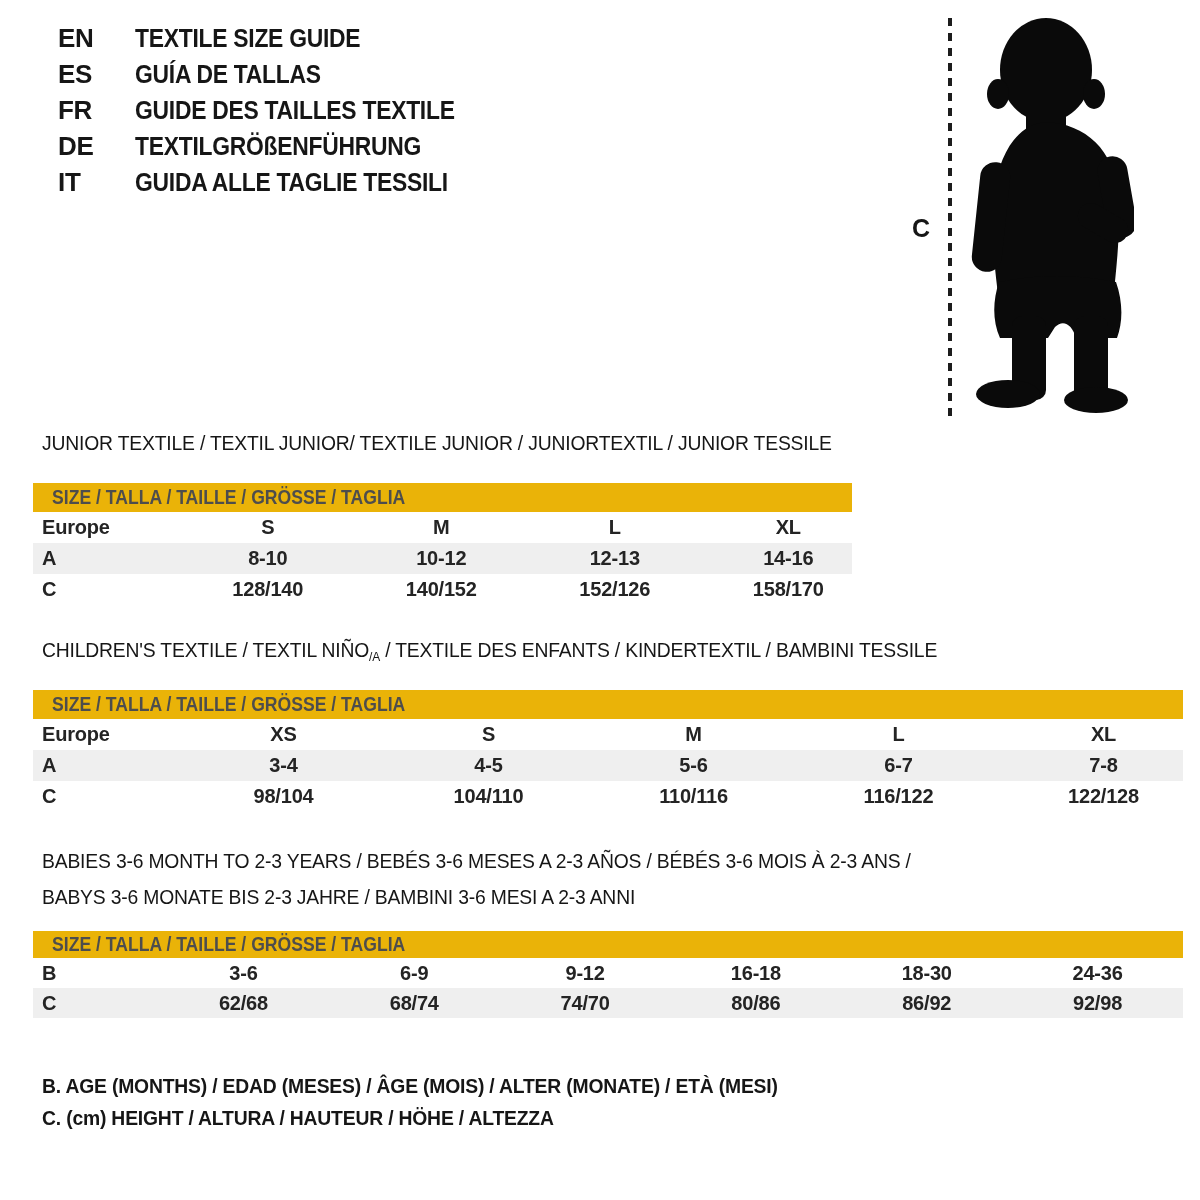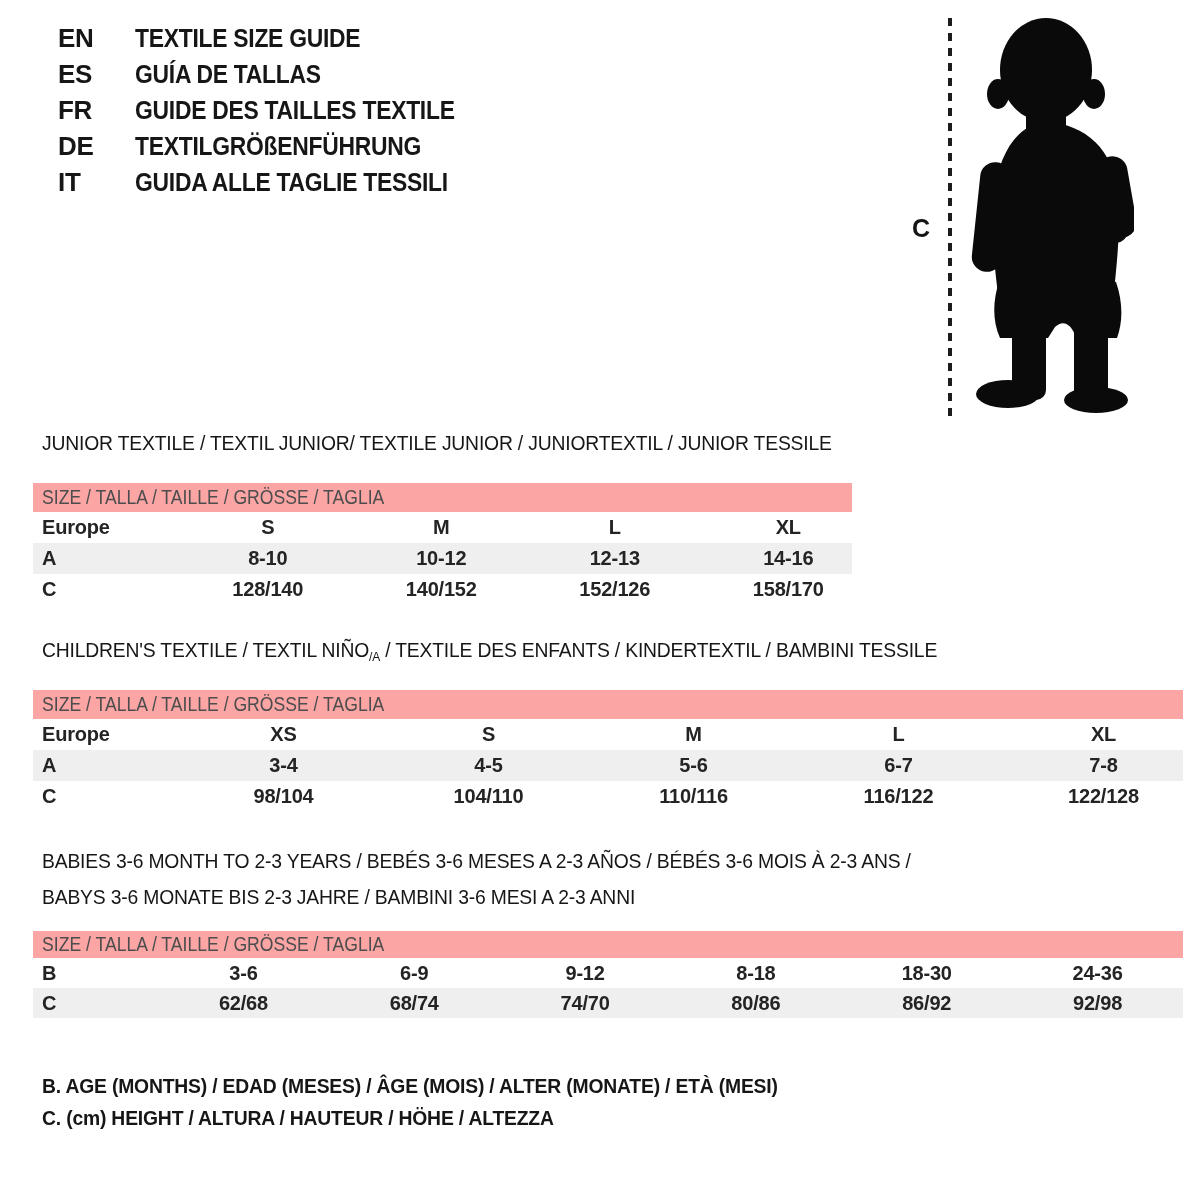--- a/index.html
+++ b/index.html
@@ -19,22 +19,22 @@
     background: repeating-linear-gradient(to bottom, #1c1c1c 0px, #1c1c1c 8px, rgba(0,0,0,0) 8px, rgba(0,0,0,0) 15px); }
   .c-label { position: absolute; left: 912px; top: 214px; font-size: 25px; font-weight: bold; }
   .toddler-svg { position: absolute; left: 966px; top: 14px; }
 
   
   .section-title { position: absolute; left: 42px; font-size: 21px; font-weight: normal; white-space: nowrap; letter-spacing: -0.2px; line-height: 24px; }
   .sub-a { font-size: 13px; vertical-align: -4px; }
 
   
   .size-table { position: absolute; left: 33px; }
-  .size-bar { background: #fca5a5; color: #4d4d4d; font-weight: normal; font-size: 20px;
-    display: flex; align-items: center; padding-left: 9px; box-sizing: border-box; }
+  .size-bar { background: #eab308; color: #4d4d4d; font-weight: bold; font-size: 20px;
+    display: flex; align-items: center; padding-left: 19px; box-sizing: border-box; }
   .t-row { display: flex; align-items: center; font-size: 20px; font-weight: bold; color: #242424; letter-spacing: -0.2px; }
   .t-row .lab { flex: 0 0 116px; padding-left: 9px; }
   .t-row .val { flex: 1 1 0; text-align: center; }
   .t-row.alt { background: #efefef; }
   .h29 { height: 29px; } .h27 { height: 27px; }
   .r31 { height: 31px; gap: 46px; } .r30 { height: 30px; }
 
   
   .legend { position: absolute; left: 42px; top: 1070px; }
   .legend-line { height: 32px; line-height: 32px; font-size: 21px; font-weight: bold; letter-spacing: -0.2px; }
@@ -156,21 +156,21 @@
   </div>
   <div class="size-table" style="top:931px; width:1150px;">
     <div class="size-bar h27">
       <span class="cond">SIZE / TALLA / TAILLE / GRÖSSE / TAGLIA</span>
     </div>
     <div class="t-row r30">
       <span class="lab">B</span>
       <span class="val">3-6</span>
       <span class="val">6-9</span>
       <span class="val">9-12</span>
-      <span class="val">8-18</span>
+      <span class="val">16-18</span>
       <span class="val">18-30</span>
       <span class="val">24-36</span>
     </div>
     <div class="t-row r30 alt">
       <span class="lab">C</span>
       <span class="val">62/68</span>
       <span class="val">68/74</span>
       <span class="val">74/70</span>
       <span class="val">80/86</span>
       <span class="val">86/92</span>

